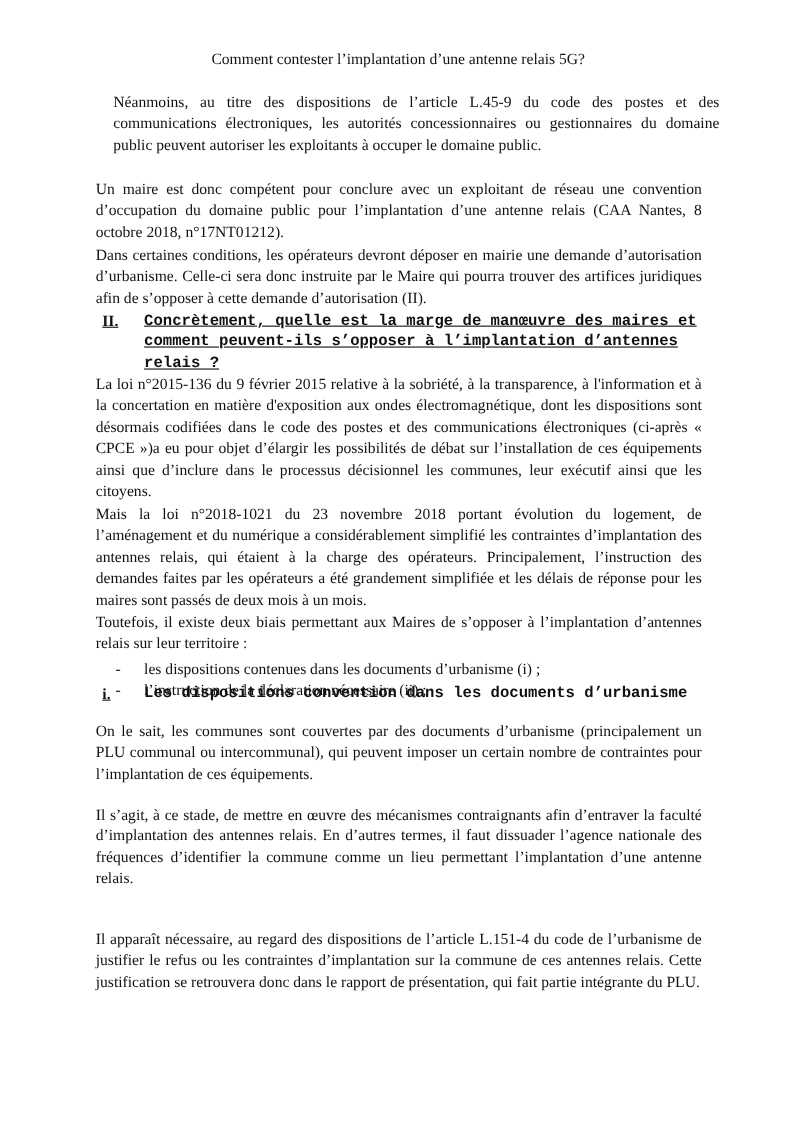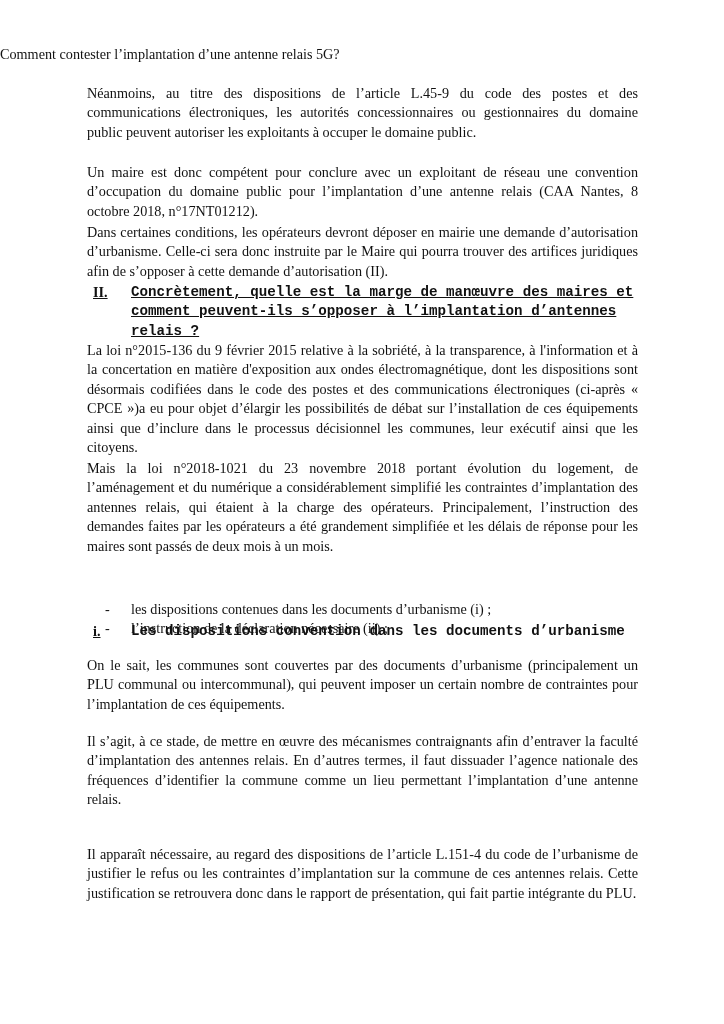--- a/index.html
+++ b/index.html
@@ -1,46 +1,47 @@
 <!DOCTYPE html>
 <html><head>
   <meta charset="utf-8">
   <style>
     html, body { margin: 0; padding: 0; background: #ffffff; }
     body { width: 724px; height: 1024px; position: relative; overflow: hidden;
            font-family: "Liberation Serif", "DejaVu Serif", serif; color: #111; }
     .page { position: absolute; left: 0; top: 0; width: 724px; height: 1024px; background: #fff; }
-    .title { position: absolute; top: 46px; left: 0; width: 724px; text-align: left; font-size: 14.2px; }
+    .title { position: absolute; top: 46px; left: 0; width: 724px; text-align: center; font-size: 14.2px; }
     .para { position: absolute; left: 87px; width: 551px; font-size: 14.2px; line-height: 19.4px;
             text-align: justify; margin: 0; }
     .heading { position: absolute; left: 87px; width: 560px; font-size: 14.2px; line-height: 19.4px; font-weight: bold; }
     .heading .num { position: absolute; left: 6px; top: 0; text-decoration: underline; }
     .heading .txt { position: absolute; left: 44px; width: 509px; text-decoration: underline; font-family: Liberation Mono, monospace; }
     .heading.noul .txt { text-decoration: none; }
     .list { position: absolute; left: 87px; width: 551px; font-size: 14.2px; line-height: 19.4px; margin: 0; padding: 0; list-style: none; }
     .list li { position: relative; padding-left: 44px; }
     .list li .dash { position: absolute; left: 18px; }
   </style>
 </head>
 <body>
 
 <div class="page">
   <div class="title">Comment contester l’implantation d’une antenne relais 5G?</div>
 
-  <p class="para" style="top:84px;">Néanmoins,  au titre des dispositions de l’article L.45-9 du code des postes et des communications électroniques, les autorités concessionnaires ou gestionnaires du domaine public peuvent autoriser les exploitants à occuper le domaine public.</p>
+  <p class="para" style="top:84px;margin-left:16px;">Néanmoins,  au titre des dispositions de l’article L.45-9 du code des postes et des communications électroniques, les autorités concessionnaires ou gestionnaires du domaine public peuvent autoriser les exploitants à occuper le domaine public.</p>
   <p class="para" style="top:163px;">Un maire est donc compétent pour conclure avec un exploitant de réseau une convention d’occupation du domaine public pour l’implantation d’une antenne relais (CAA Nantes, 8 octobre 2018, n°17NT01212).</p>
   <p class="para" style="top:223px;">Dans certaines conditions, les opérateurs devront déposer en mairie une demande d’autorisation d’urbanisme. Celle-ci sera donc instruite par le Maire qui pourra trouver des artifices juridiques afin de s’opposer à cette demande d’autorisation (II).</p>
 
   <div class="heading" style="top:283px;">
     <span class="num">II.</span>
     <span class="txt">Concrètement, quelle est la marge de manœuvre des maires  et comment peuvent-ils s’opposer à l’implantation d’antennes relais ?</span>
   </div>
 
   <p class="para" style="top:341px;">La loi n°2015-136 du 9 février 2015 relative à la sobriété, à la transparence, à l'information et à la concertation en matière d'exposition aux ondes électromagnétique, dont les dispositions sont désormais codifiées dans le code des postes et des communications électroniques (ci-après « CPCE »)a eu pour objet d’élargir les possibilités de débat sur l’installation de ces équipements ainsi que d’inclure dans le processus décisionnel les communes, leur exécutif ainsi que les citoyens.</p>
   <p class="para" style="top:459px;">Mais la loi n°2018-1021 du 23 novembre 2018 portant évolution du logement, de l’aménagement et du numérique a considérablement simplifié les contraintes d’implantation des antennes relais, qui étaient à la charge des opérateurs.  Principalement, l’instruction des demandes faites par les opérateurs a été grandement simplifiée et les délais de réponse pour les maires sont passés de deux mois à un mois.</p>
+  <p class="para" style="top:557px;">Toutefois, il existe deux biais permettant aux Maires de s’opposer à l’implantation d’antennes relais sur leur territoire :</p>
 
   <ul class="list" style="top:600px;">
     <li>
       <span class="dash">-</span>
       <span>les dispositions contenues dans les documents d’urbanisme (i) ;</span>
     </li>
     <li>
       <span class="dash">-</span>
       <span>l’instruction de la déclaration nécessaire (ii) ;</span>
     </li>

